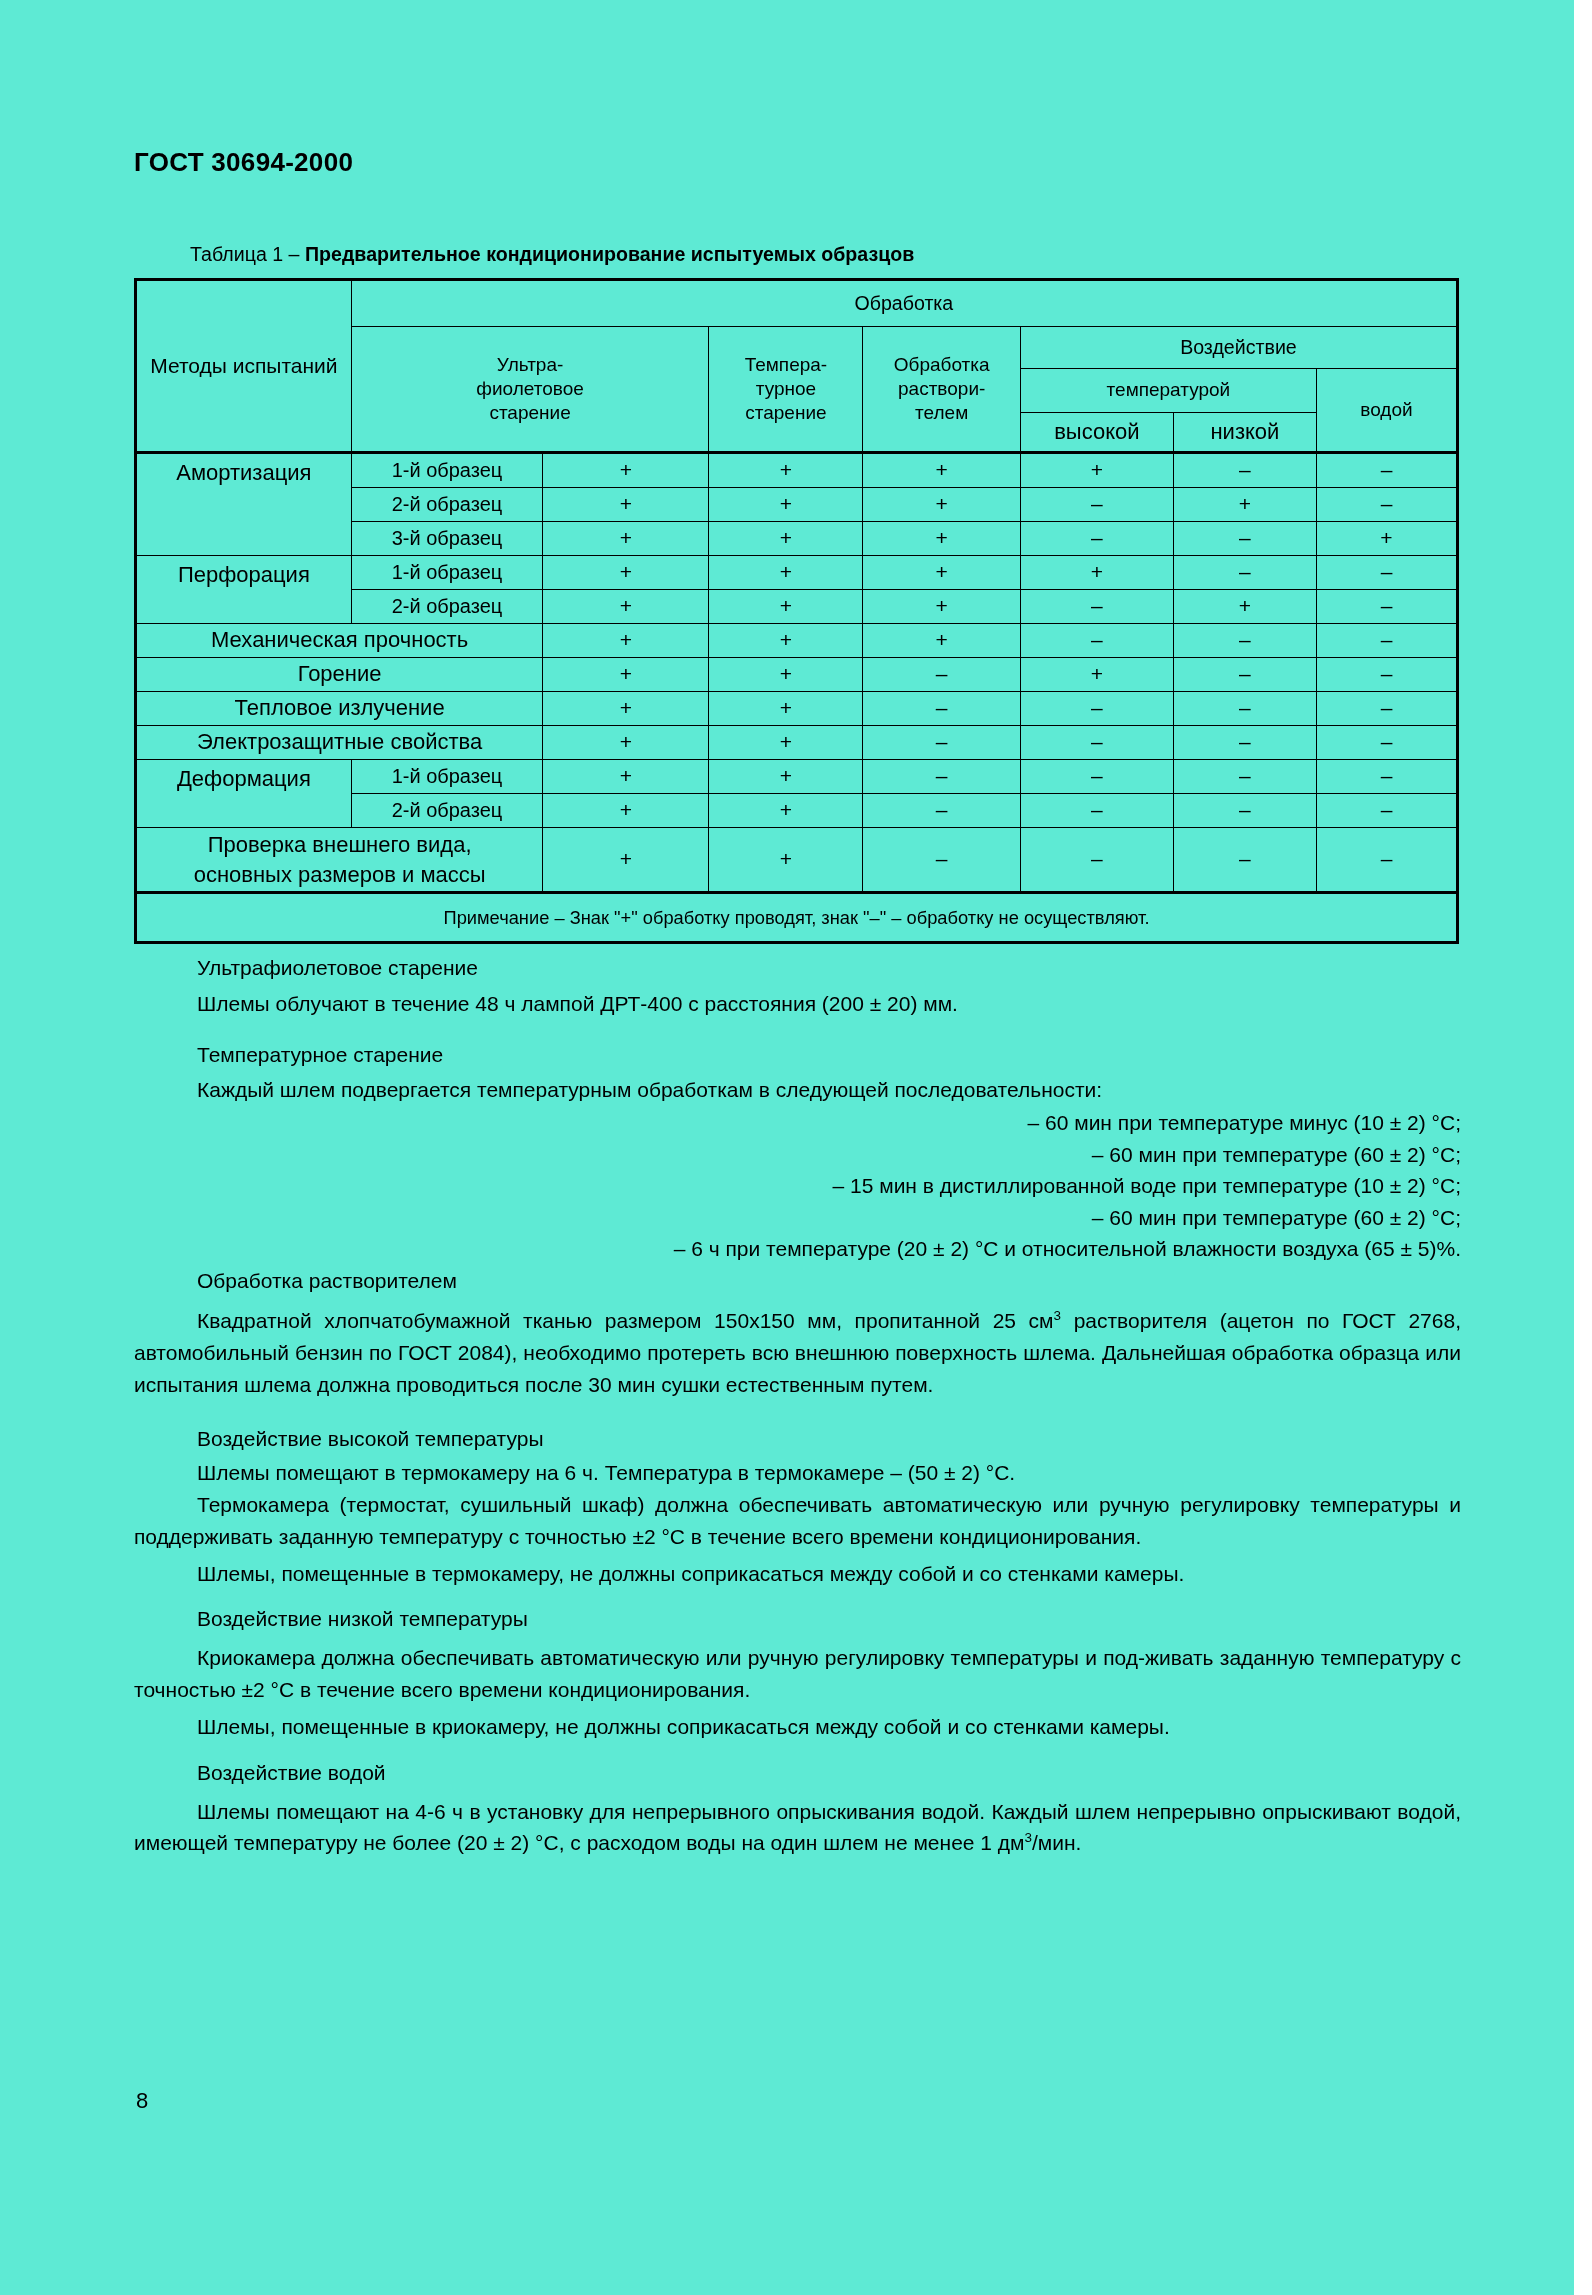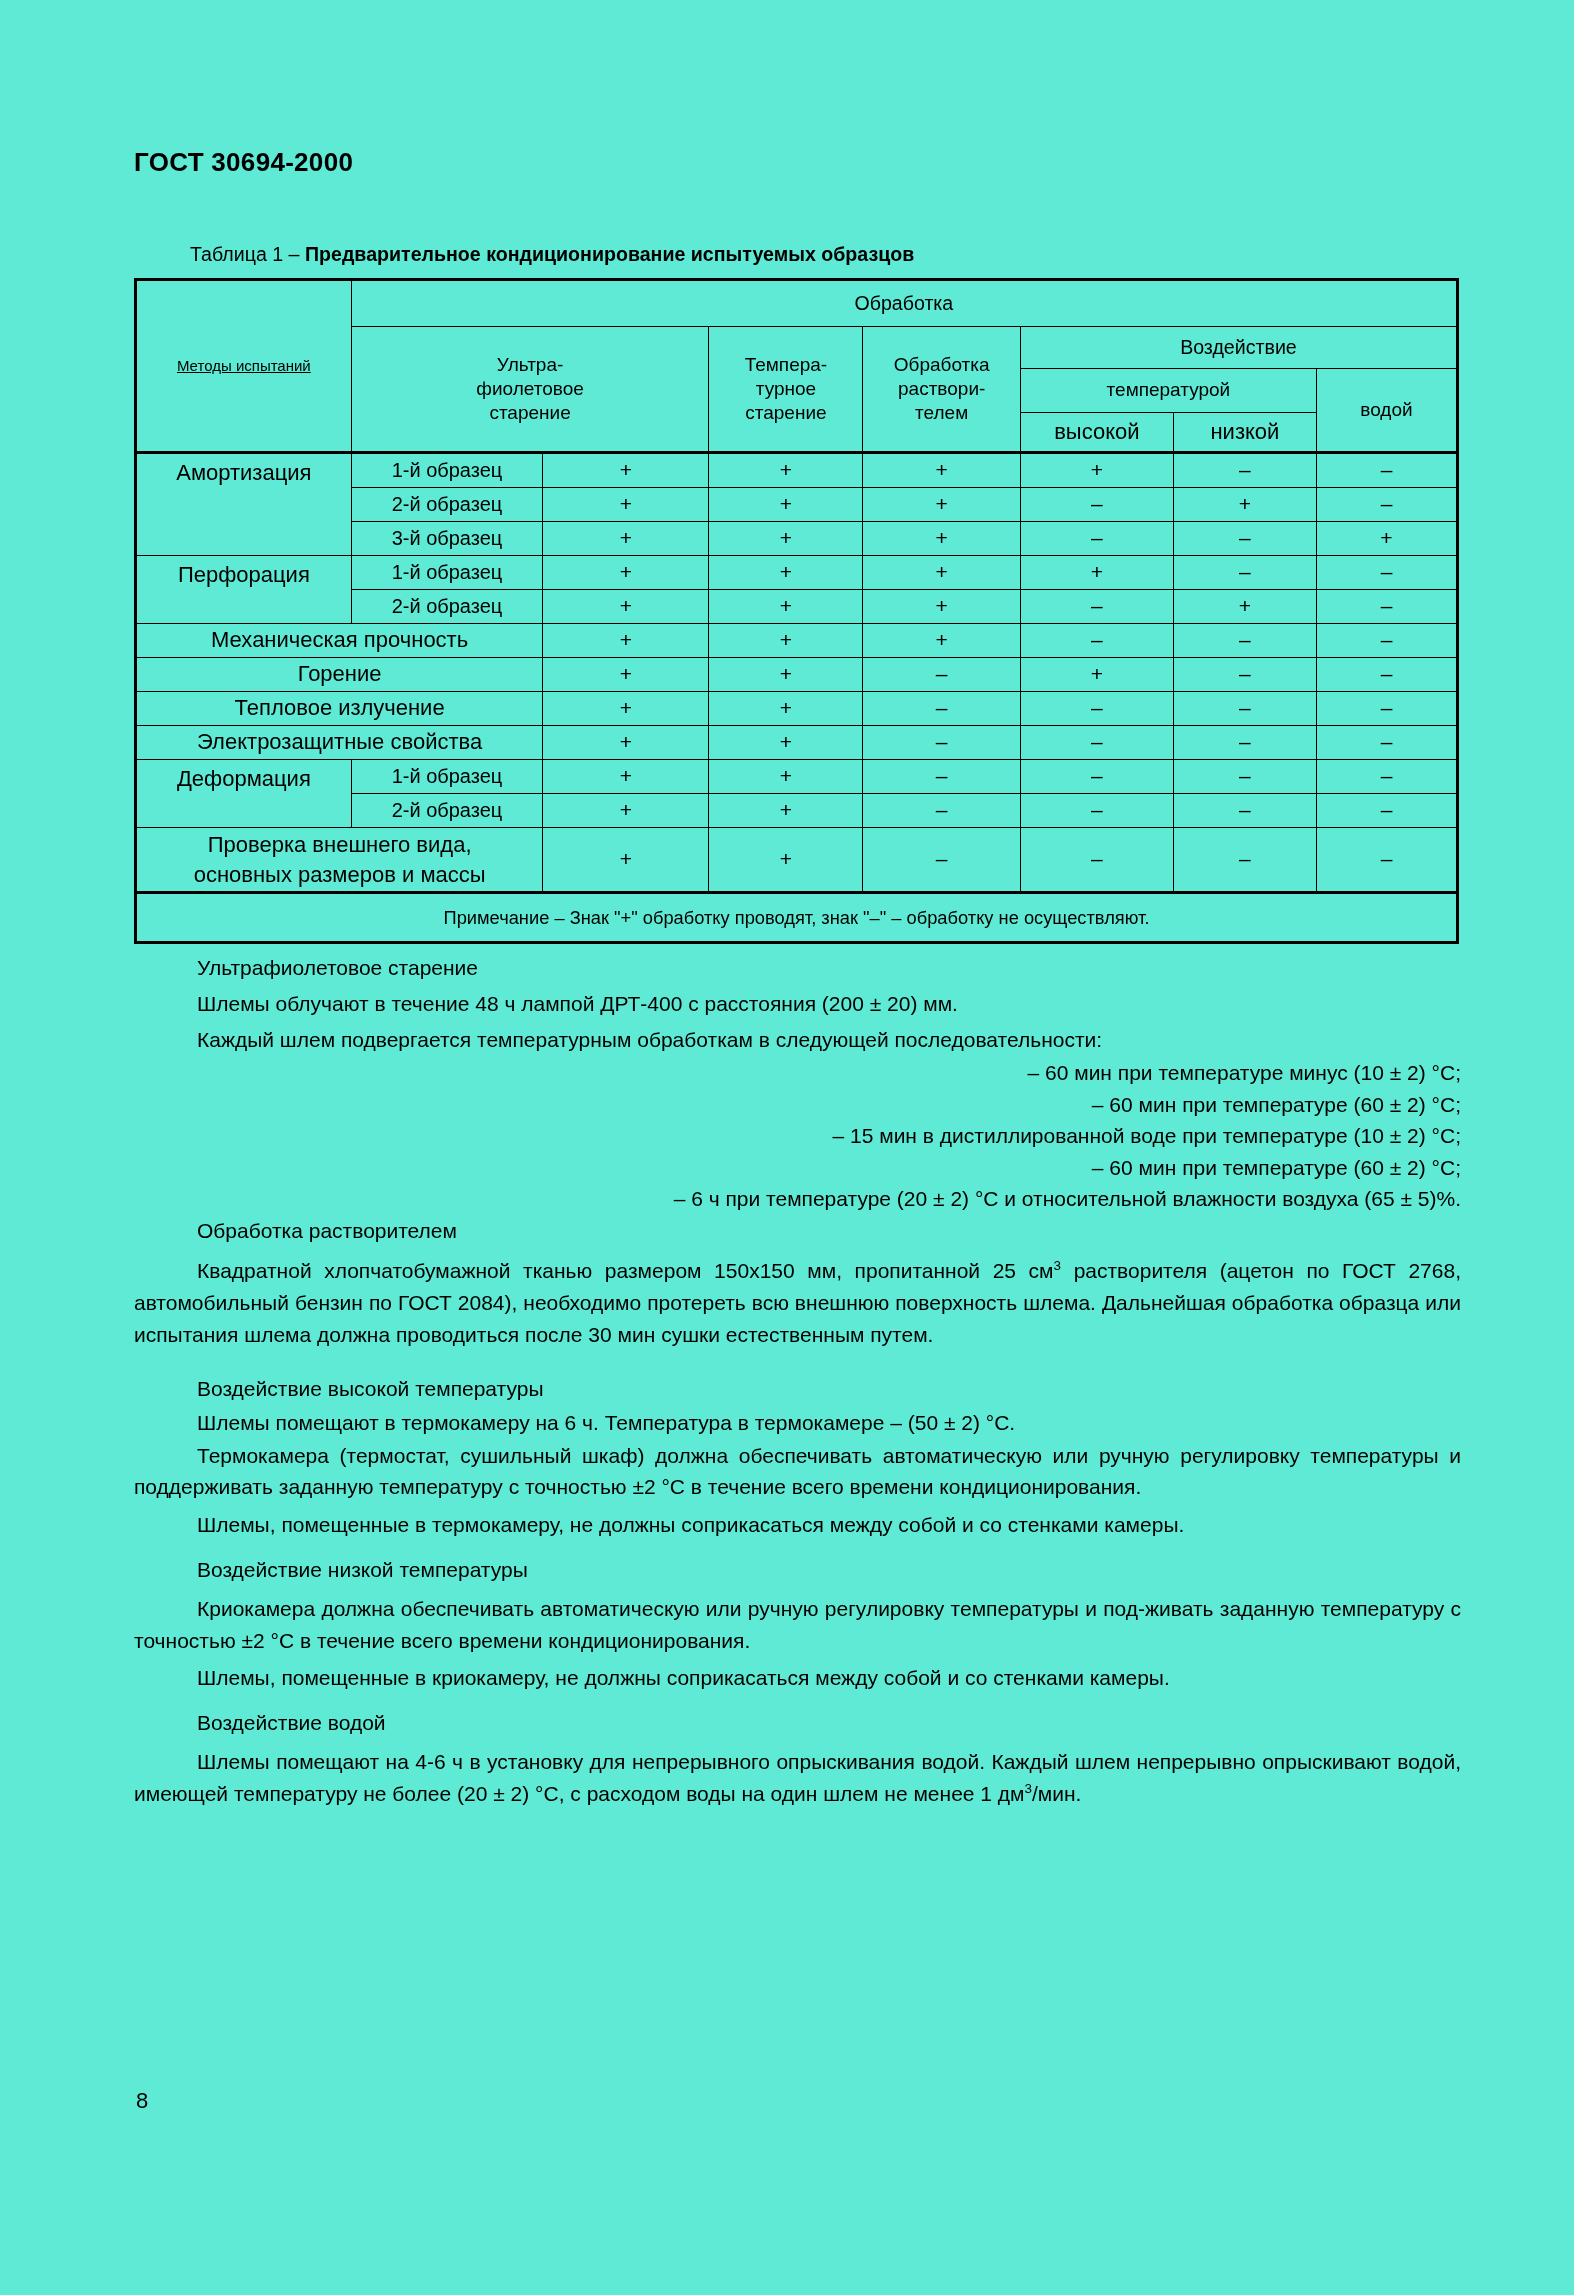--- a/index.html
+++ b/index.html
@@ -77,21 +77,21 @@
   }
   td.mark { font-size: 21px; }
   td.note-cell {
     text-align: left;
     padding-left: 34px;
     font-size: 18.3px;
     height: 47px;
     border-top: 3.3px solid #000 !important;
   }
   th.g-obrabotka { font-size: 19.6px; height: 45px; }
-  th.g-methods { font-size: 15px; text-decoration: underline; }
+  th.g-methods { font-size: 21px; }
   th.sub { font-size: 19px; }
   th.vozd { font-size: 19.6px; height: 41px; }
   th.temp-by { font-size: 19px; height: 43px; }
   th.hi-lo { font-size: 22px; height: 38px; }
   th.vodoy { font-size: 19px; }
 
   
 
   
   .body-text {
@@ -335,20 +335,21 @@
 
       </tbody>
     </table>
   </div>
 
   <div class="body-text">
 
     <p class="head-line">Ультрафиолетовое старение</p>
     <p class="plain-line">Шлемы облучают в течение 48 ч лампой ДРТ-400 с расстояния (200 ± 20) мм.</p>
 
+    <p class="head-line">Температурное старение</p>
     <p class="plain-line" style="padding-bottom:11.8px">Каждый шлем подвергается температурным обработкам в следующей последовательности:</p>
     <p class="dash-line">– 60 мин при температуре минус (10 ± 2) °C;</p>
     <p class="dash-line">– 60 мин при температуре (60 ± 2) °C;</p>
     <p class="dash-line">– 15 мин в дистиллированной воде при температуре (10 ± 2) °C;</p>
     <p class="dash-line">– 60 мин при температуре (60 ± 2) °C;</p>
     <p class="dash-line">–   6 ч при температуре (20 ± 2) °C и относительной влажности воздуха (65 ± 5)%.</p>
 
     <p class="head-line" style="padding-top:0px">Обработка растворителем</p>
     <p class="para"><span>Квадратной хлопчатобумажной тканью размером 150х150 мм, пропитанной 25 см</span><sup>3</sup><span> растворителя (ацетон по ГОСТ 2768, автомобильный бензин по ГОСТ 2084), необходимо протереть всю внешнюю поверхность шлема. Дальнейшая обработка образца или испытания шлема должна проводиться после 30 мин сушки естественным путем.</span></p>
 

